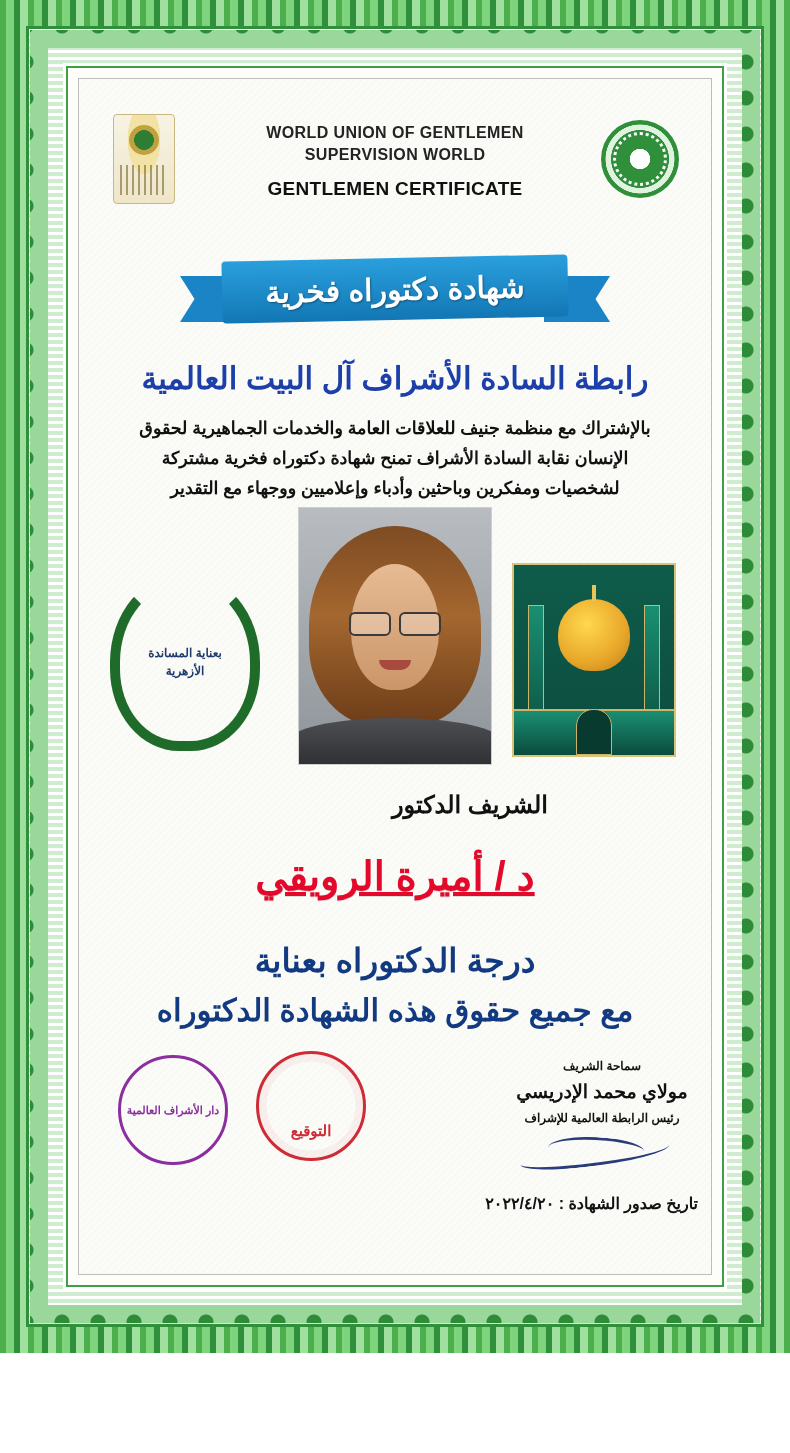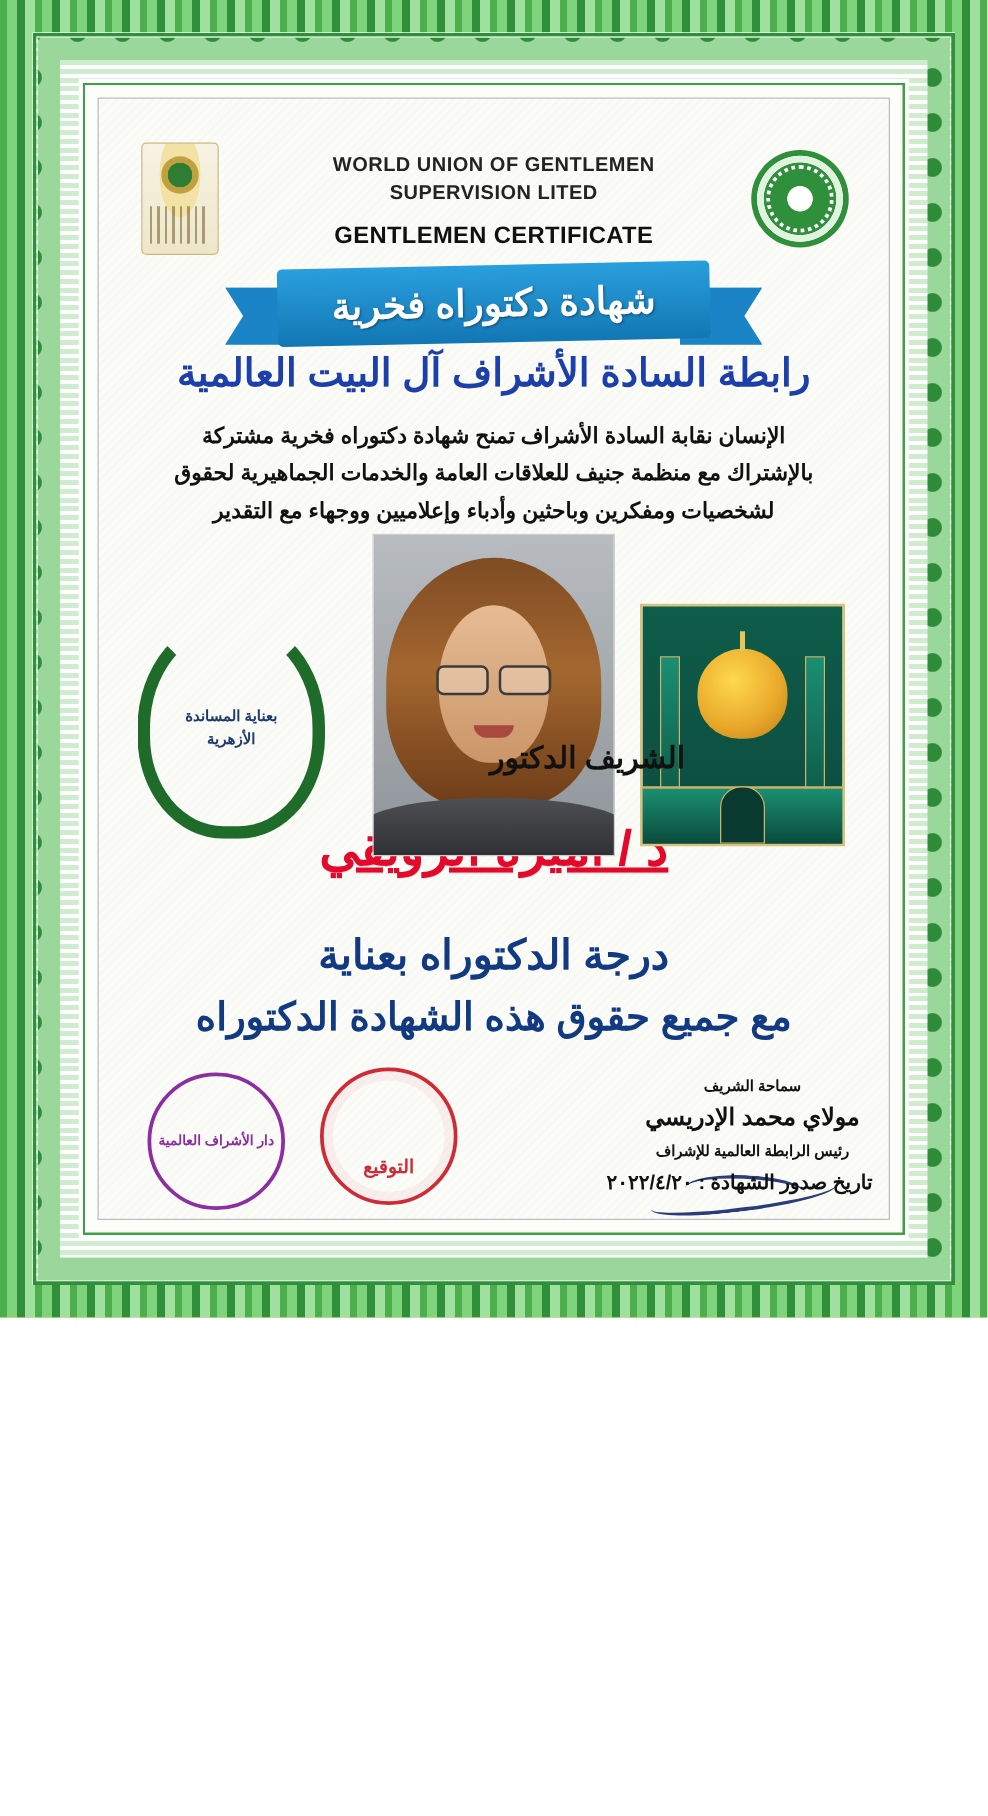--- a/index.html
+++ b/index.html
@@ -1,22 +1,22 @@
 <!DOCTYPE html>
 <html lang="ar" dir="rtl"><head>
 <meta charset="utf-8">
 <style>
   html,body{margin:0;padding:0;background:#fff;}
   body{width:790px;height:1453px;font-family:"Liberation Sans",sans-serif;}
 
   .certificate{
     position:relative;
-    width:790px;height:1054px;
+    width:790px;height:1353px;
     box-sizing:border-box;
-    background:#fde047;
+    background:#5eead4;
     overflow:hidden;
   }
 
   
   .frame-outer{
     position:absolute;inset:0;
     background:
       repeating-linear-gradient(90deg,
         #4cae4c 0px,#4cae4c 6px,
         #7dd47d 6px,#7dd47d 14px,
@@ -370,42 +370,42 @@
   <div class="content">
 
     <div class="header">
 
       <div class="logo-left">
         <div class="emblem-gold"></div>
       </div>
 
       <div class="header-text">
         <div class="h-line1">WORLD UNION OF GENTLEMEN</div>
-        <div class="h-line2">SUPERVISION LITED</div>
+        <div class="h-line2">SUPERVISION WORLD</div>
         <div class="h-line3">GENTLEMEN CERTIFICATE</div>
       </div>
 
       <div class="logo-right">
         <div class="emblem-green"></div>
       </div>
     </div>
 
     <div class="ribbon-wrap">
       <div class="ribbon-tail-l"></div>
       <div class="ribbon-tail-r"></div>
       <div class="ribbon-main">
         <span class="ribbon-text">شهادة دكتوراه فخرية</span>
       </div>
     </div>
 
     <div class="org-title">رابطة السادة الأشراف آل البيت العالمية</div>
 
     <div class="paragraph">
+      <div>بالإشتراك مع منظمة جنيف للعلاقات العامة والخدمات الجماهيرية لحقوق</div>
       <div>الإنسان نقابة السادة الأشراف تمنح شهادة دكتوراه فخرية مشتركة</div>
-      <div>بالإشتراك مع منظمة جنيف للعلاقات العامة والخدمات الجماهيرية لحقوق</div>
       <div>لشخصيات ومفكرين وباحثين وأدباء وإعلاميين ووجهاء مع التقدير</div>
     </div>
 
     <div class="mid">
 
       <div class="mosque-art">
         <div class="minaret-l"></div>
         <div class="minaret-r"></div>
         <div class="dome"></div>
         <div class="base"></div>

